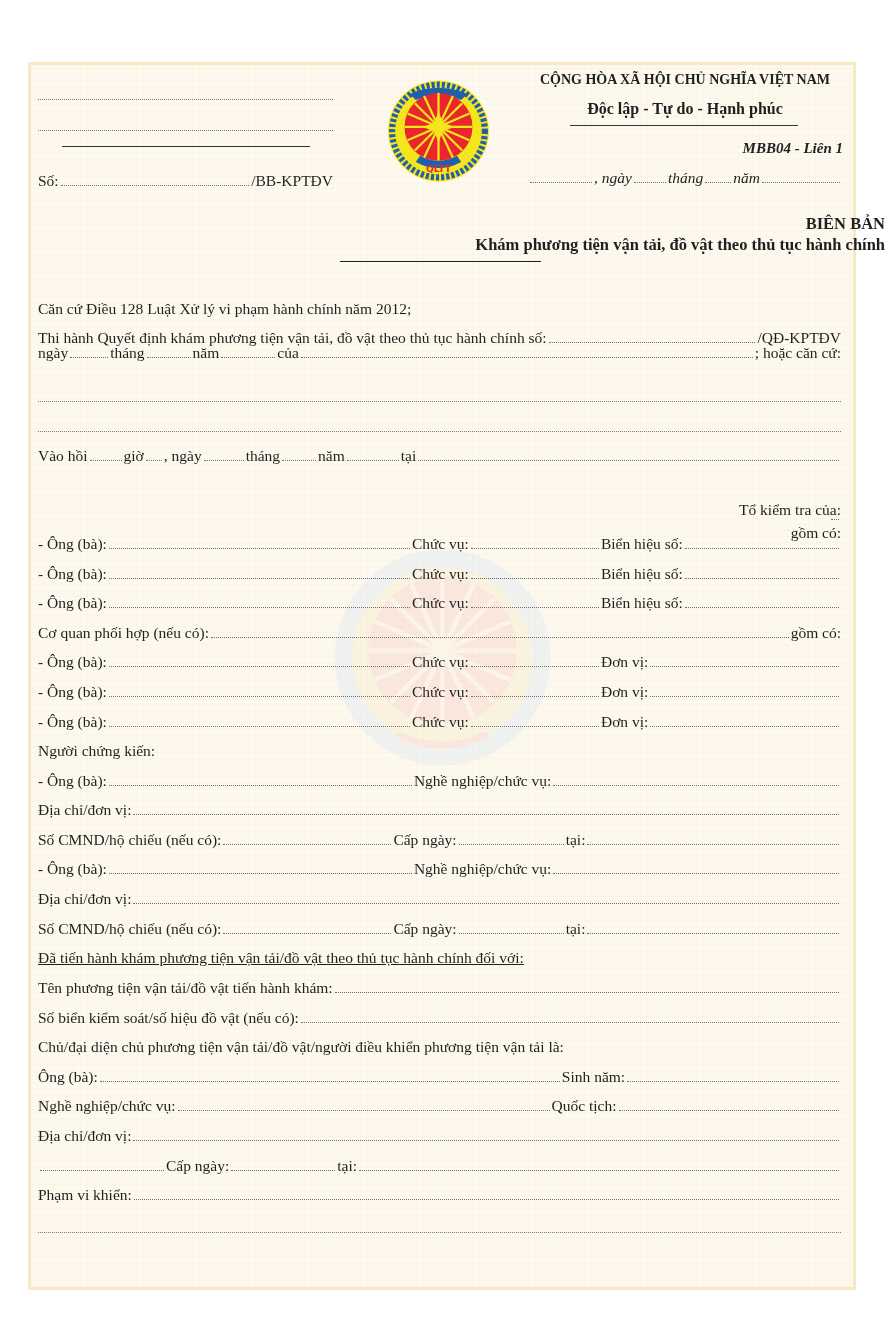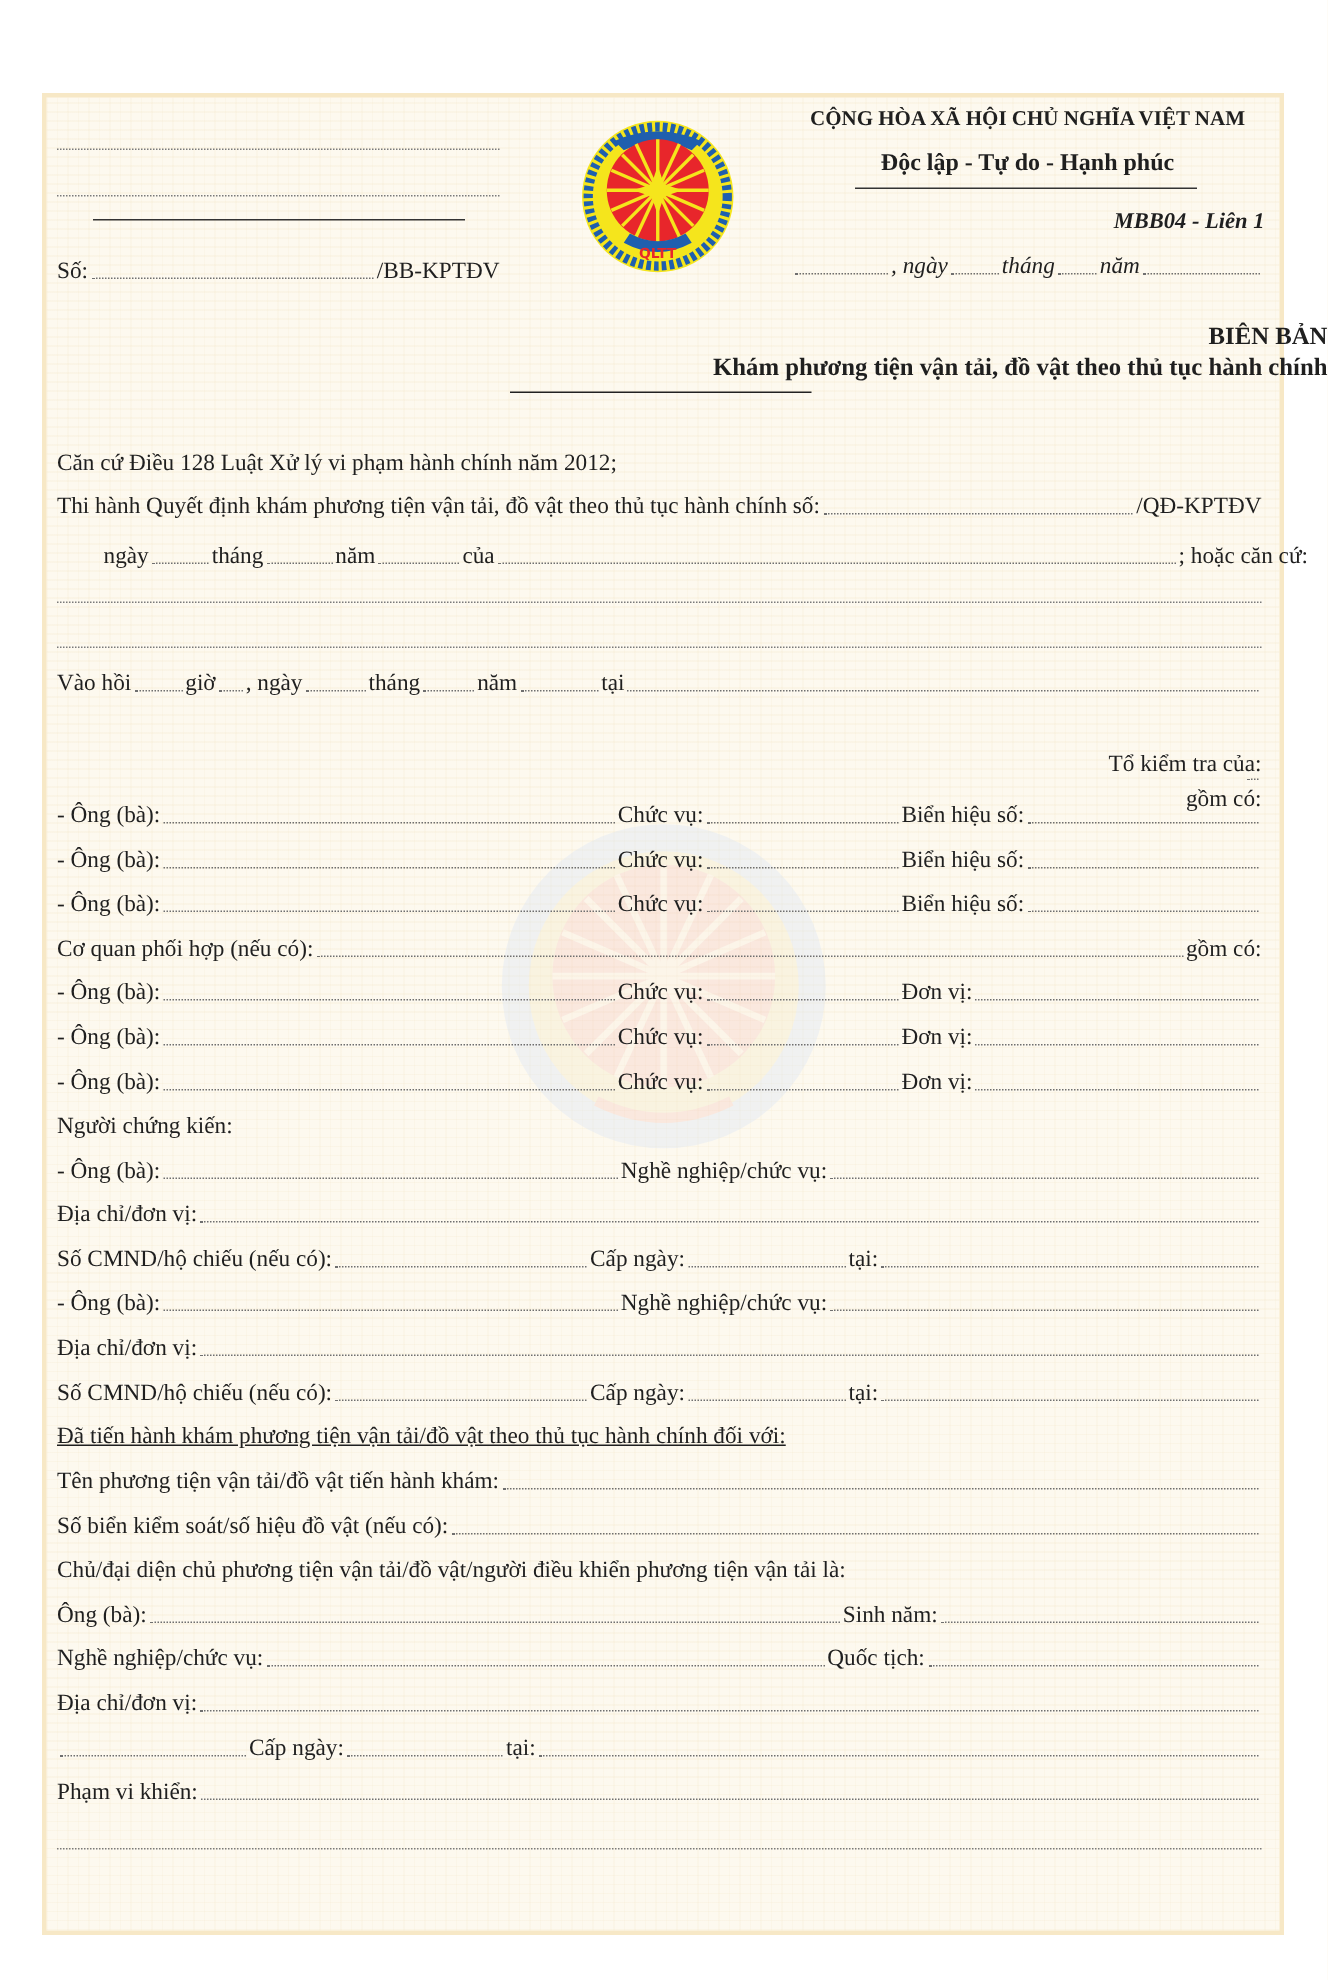--- a/index.html
+++ b/index.html
@@ -106,21 +106,21 @@
 <div class="row" style="top:296px;">
   <span class="lbl">Căn cứ Điều 128 Luật Xử lý vi phạm hành chính năm 2012;</span>
 </div>
 
 <div class="row" style="top:325px;">
   <span class="lbl">Thi hành Quyết định khám phương tiện vận tải, đồ vật theo thủ tục hành chính số:</span>
   <span class="dots"></span>
   <span class="fw">/QĐ-KPTĐV</span>
 </div>
 
-<div class="row" style="top:358px;margin-left:31px;">
+<div class="row" style="top:340px;">
   <span class="lbl">ngày</span>
   <span class="dots" style="flex:0 0 38px;"></span>
   <span class="lbl">tháng</span>
   <span class="dots" style="flex:0 0 44px;"></span>
   <span class="lbl">năm</span>
   <span class="dots" style="flex:0 0 54px;"></span>
   <span class="lbl">của</span>
   <span class="dots"></span>
   <span class="fw">; hoặc căn cứ:</span>
 </div>

